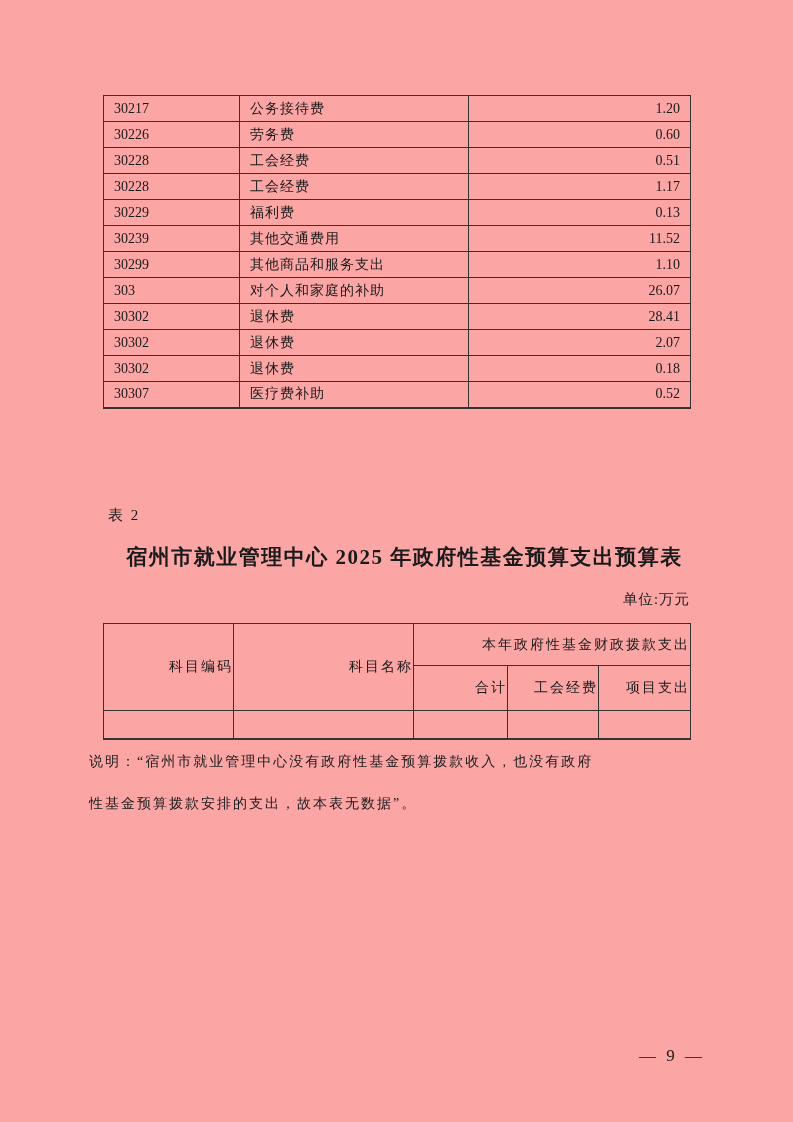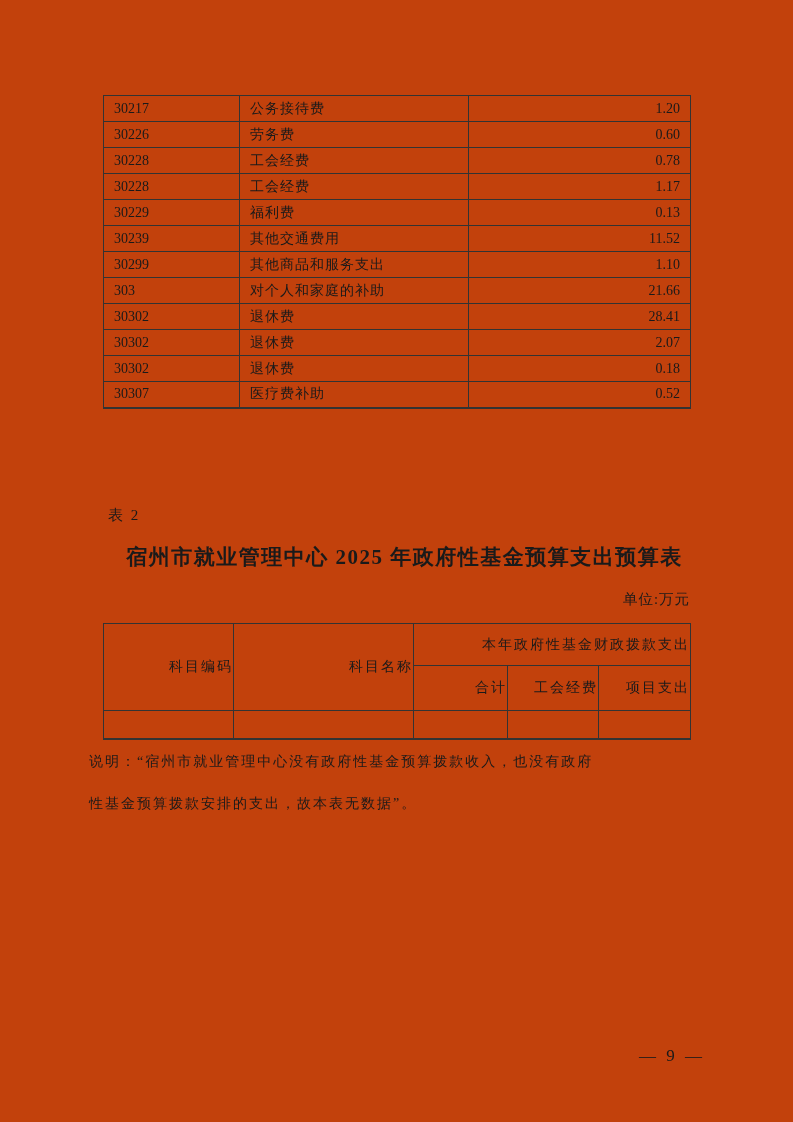--- a/index.html
+++ b/index.html
@@ -2,21 +2,21 @@
 <html><head>
 <meta charset="utf-8">
 <style>
   * { margin: 0; padding: 0; box-sizing: border-box; }
   html, body { background: #e8e8e8; }
   .page {
     position: relative;
     width: 793px;
     height: 1122px;
     margin: 0 auto;
-    background: #c2410c;
+    background: #fca5a5;
     font-family: "Liberation Serif", "DejaVu Serif", serif;
     color: #1a1a1a;
     overflow: hidden;
   }
 
   
   table.budget-table {
     position: absolute;
     left: 103px;
     top: 95px;
@@ -131,21 +131,21 @@
         <td class="col-value">1.20</td>
       </tr>
       <tr>
         <td class="col-code">30226</td>
         <td class="col-name">劳务费</td>
         <td class="col-value">0.60</td>
       </tr>
       <tr>
         <td class="col-code">30228</td>
         <td class="col-name">工会经费</td>
-        <td class="col-value">0.78</td>
+        <td class="col-value">0.51</td>
       </tr>
       <tr>
         <td class="col-code">30228</td>
         <td class="col-name">工会经费</td>
         <td class="col-value">1.17</td>
       </tr>
       <tr>
         <td class="col-code">30229</td>
         <td class="col-name">福利费</td>
         <td class="col-value">0.13</td>
@@ -156,21 +156,21 @@
         <td class="col-value">11.52</td>
       </tr>
       <tr>
         <td class="col-code">30299</td>
         <td class="col-name">其他商品和服务支出</td>
         <td class="col-value">1.10</td>
       </tr>
       <tr>
         <td class="col-code">303</td>
         <td class="col-name">对个人和家庭的补助</td>
-        <td class="col-value">21.66</td>
+        <td class="col-value">26.07</td>
       </tr>
       <tr>
         <td class="col-code">30302</td>
         <td class="col-name">退休费</td>
         <td class="col-value">28.41</td>
       </tr>
       <tr>
         <td class="col-code">30302</td>
         <td class="col-name">退休费</td>
         <td class="col-value">2.07</td>

